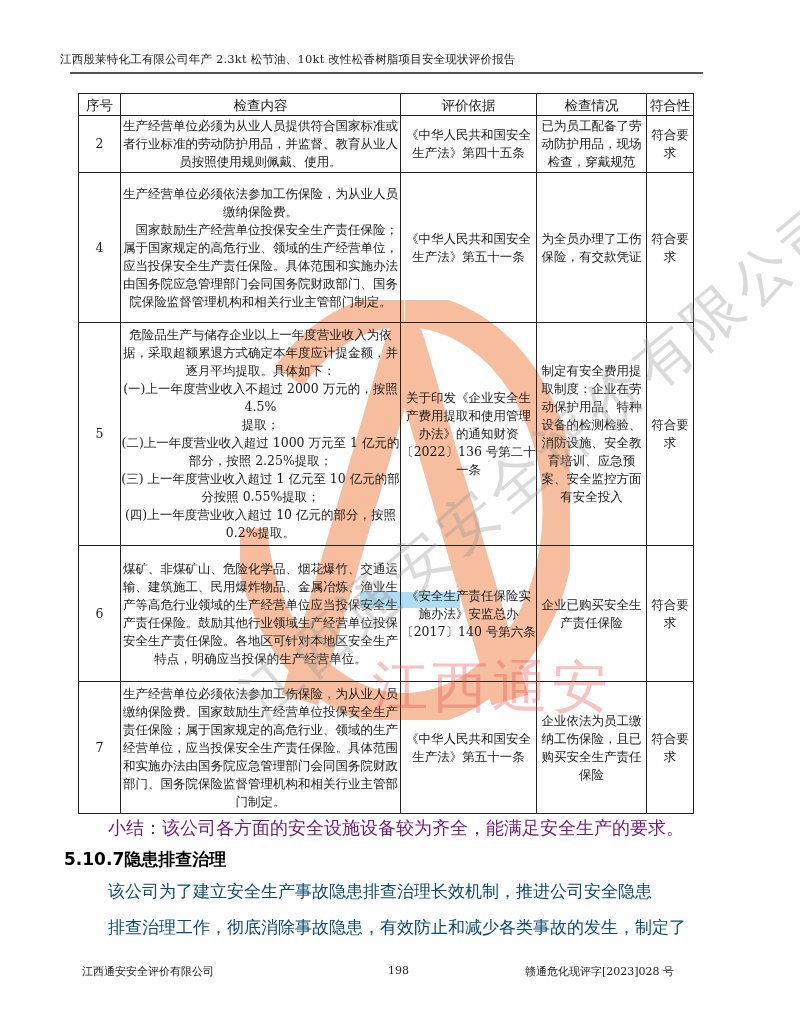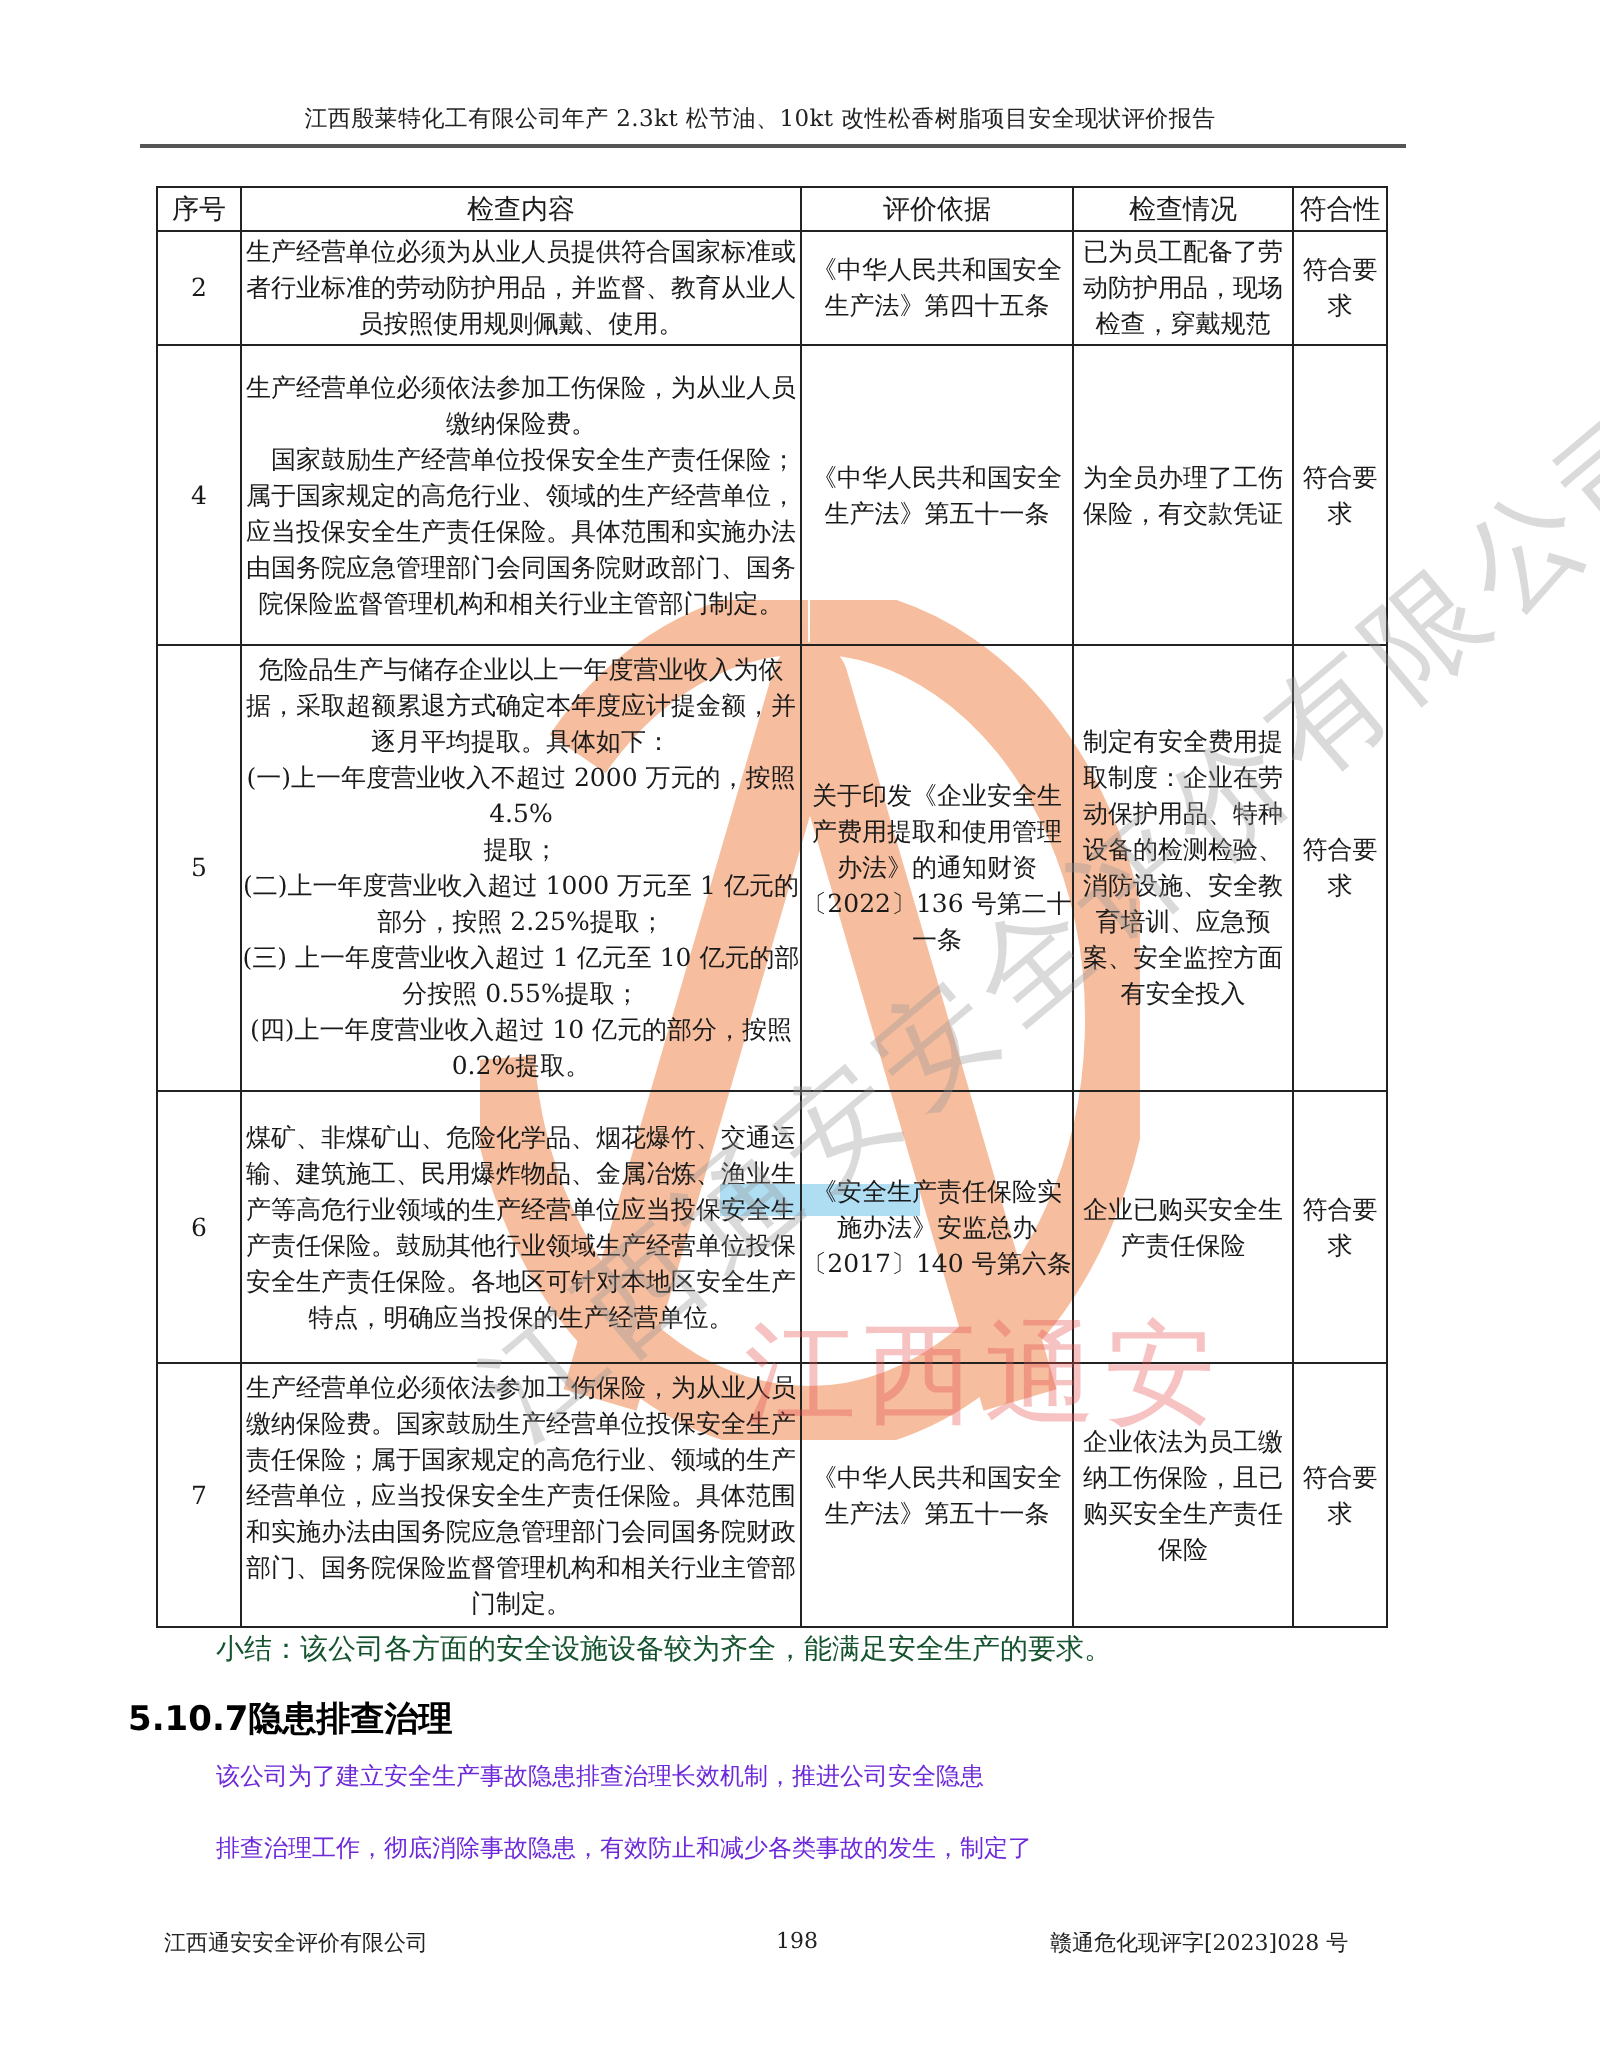--- a/index.html
+++ b/index.html
@@ -1,49 +1,49 @@
 <!DOCTYPE html>
 <html><head>
 <meta charset="utf-8">
 <style>
   * { box-sizing: border-box; margin: 0; padding: 0; }
   html, body { width: 800px; height: 1035px; background: #ffffff; overflow: hidden; }
   body { position: relative; font-family: "DejaVu Serif", "Liberation Serif", serif; color: #1a1a1a; }
 
   .page-header {
     position: absolute; left: 60px; top: 52px; width: 640px;
-    text-align: center; font-size: 11.5px; letter-spacing: 0.2px; color: #222;
+    text-align: left; font-size: 11.5px; letter-spacing: 0.2px; color: #222;
   }
   .header-rule {
     position: absolute; left: 70px; top: 72px; width: 633px; height: 2px; background: #555;
   }
 
   table.inspect {
     position: absolute; left: 78px; top: 93px; width: 615px;
     border-collapse: collapse; table-layout: fixed; font-size: 12.5px; line-height: 18px;
   }
   table.inspect th, table.inspect td {
     border: 1px solid #222; vertical-align: middle; text-align: center; padding: 0 0;
   }
   table.inspect th { font-weight: normal; font-size: 13.5px; height: 22px; }
   td.content { text-align: left; padding: 0 3px; }
   td.content p { margin: 0; text-align: center; }
   td.content p.c { text-align: center; }
   td.basis { padding: 0 2px; }
   td.result { padding: 0 2px; }
 
   .summary {
-    position: absolute; left: 108px; top: 816px; font-size: 14px; color: #14532d; white-space: nowrap;
+    position: absolute; left: 108px; top: 816px; font-size: 18px; color: #701a75; white-space: nowrap;
   }
   .section-heading {
     position: absolute; left: 64px; top: 848px;
     font-family: "DejaVu Sans", "Liberation Sans", sans-serif; font-weight: bold; font-size: 17px; color: #000;
   }
   .para {
-    position: absolute; left: 64px; width: 640px; font-size: 12px; color: #6d28d9; white-space: nowrap;
+    position: absolute; left: 64px; width: 640px; font-size: 17px; color: #0c4a6e; white-space: nowrap;
   }
   .para.l1 { top: 880px; left: 108px; }
   .para.l2 { top: 916px; margin-left: 44px; }
 
   .footer { position: absolute; top: 964px; font-size: 11px; color: #222; }
   .footer.left { left: 82px; }
   .footer.center { left: 388px; text-align: center; }
   .footer.right { left: 525px; }
 
   .watermark { position: absolute; pointer-events: none; }

